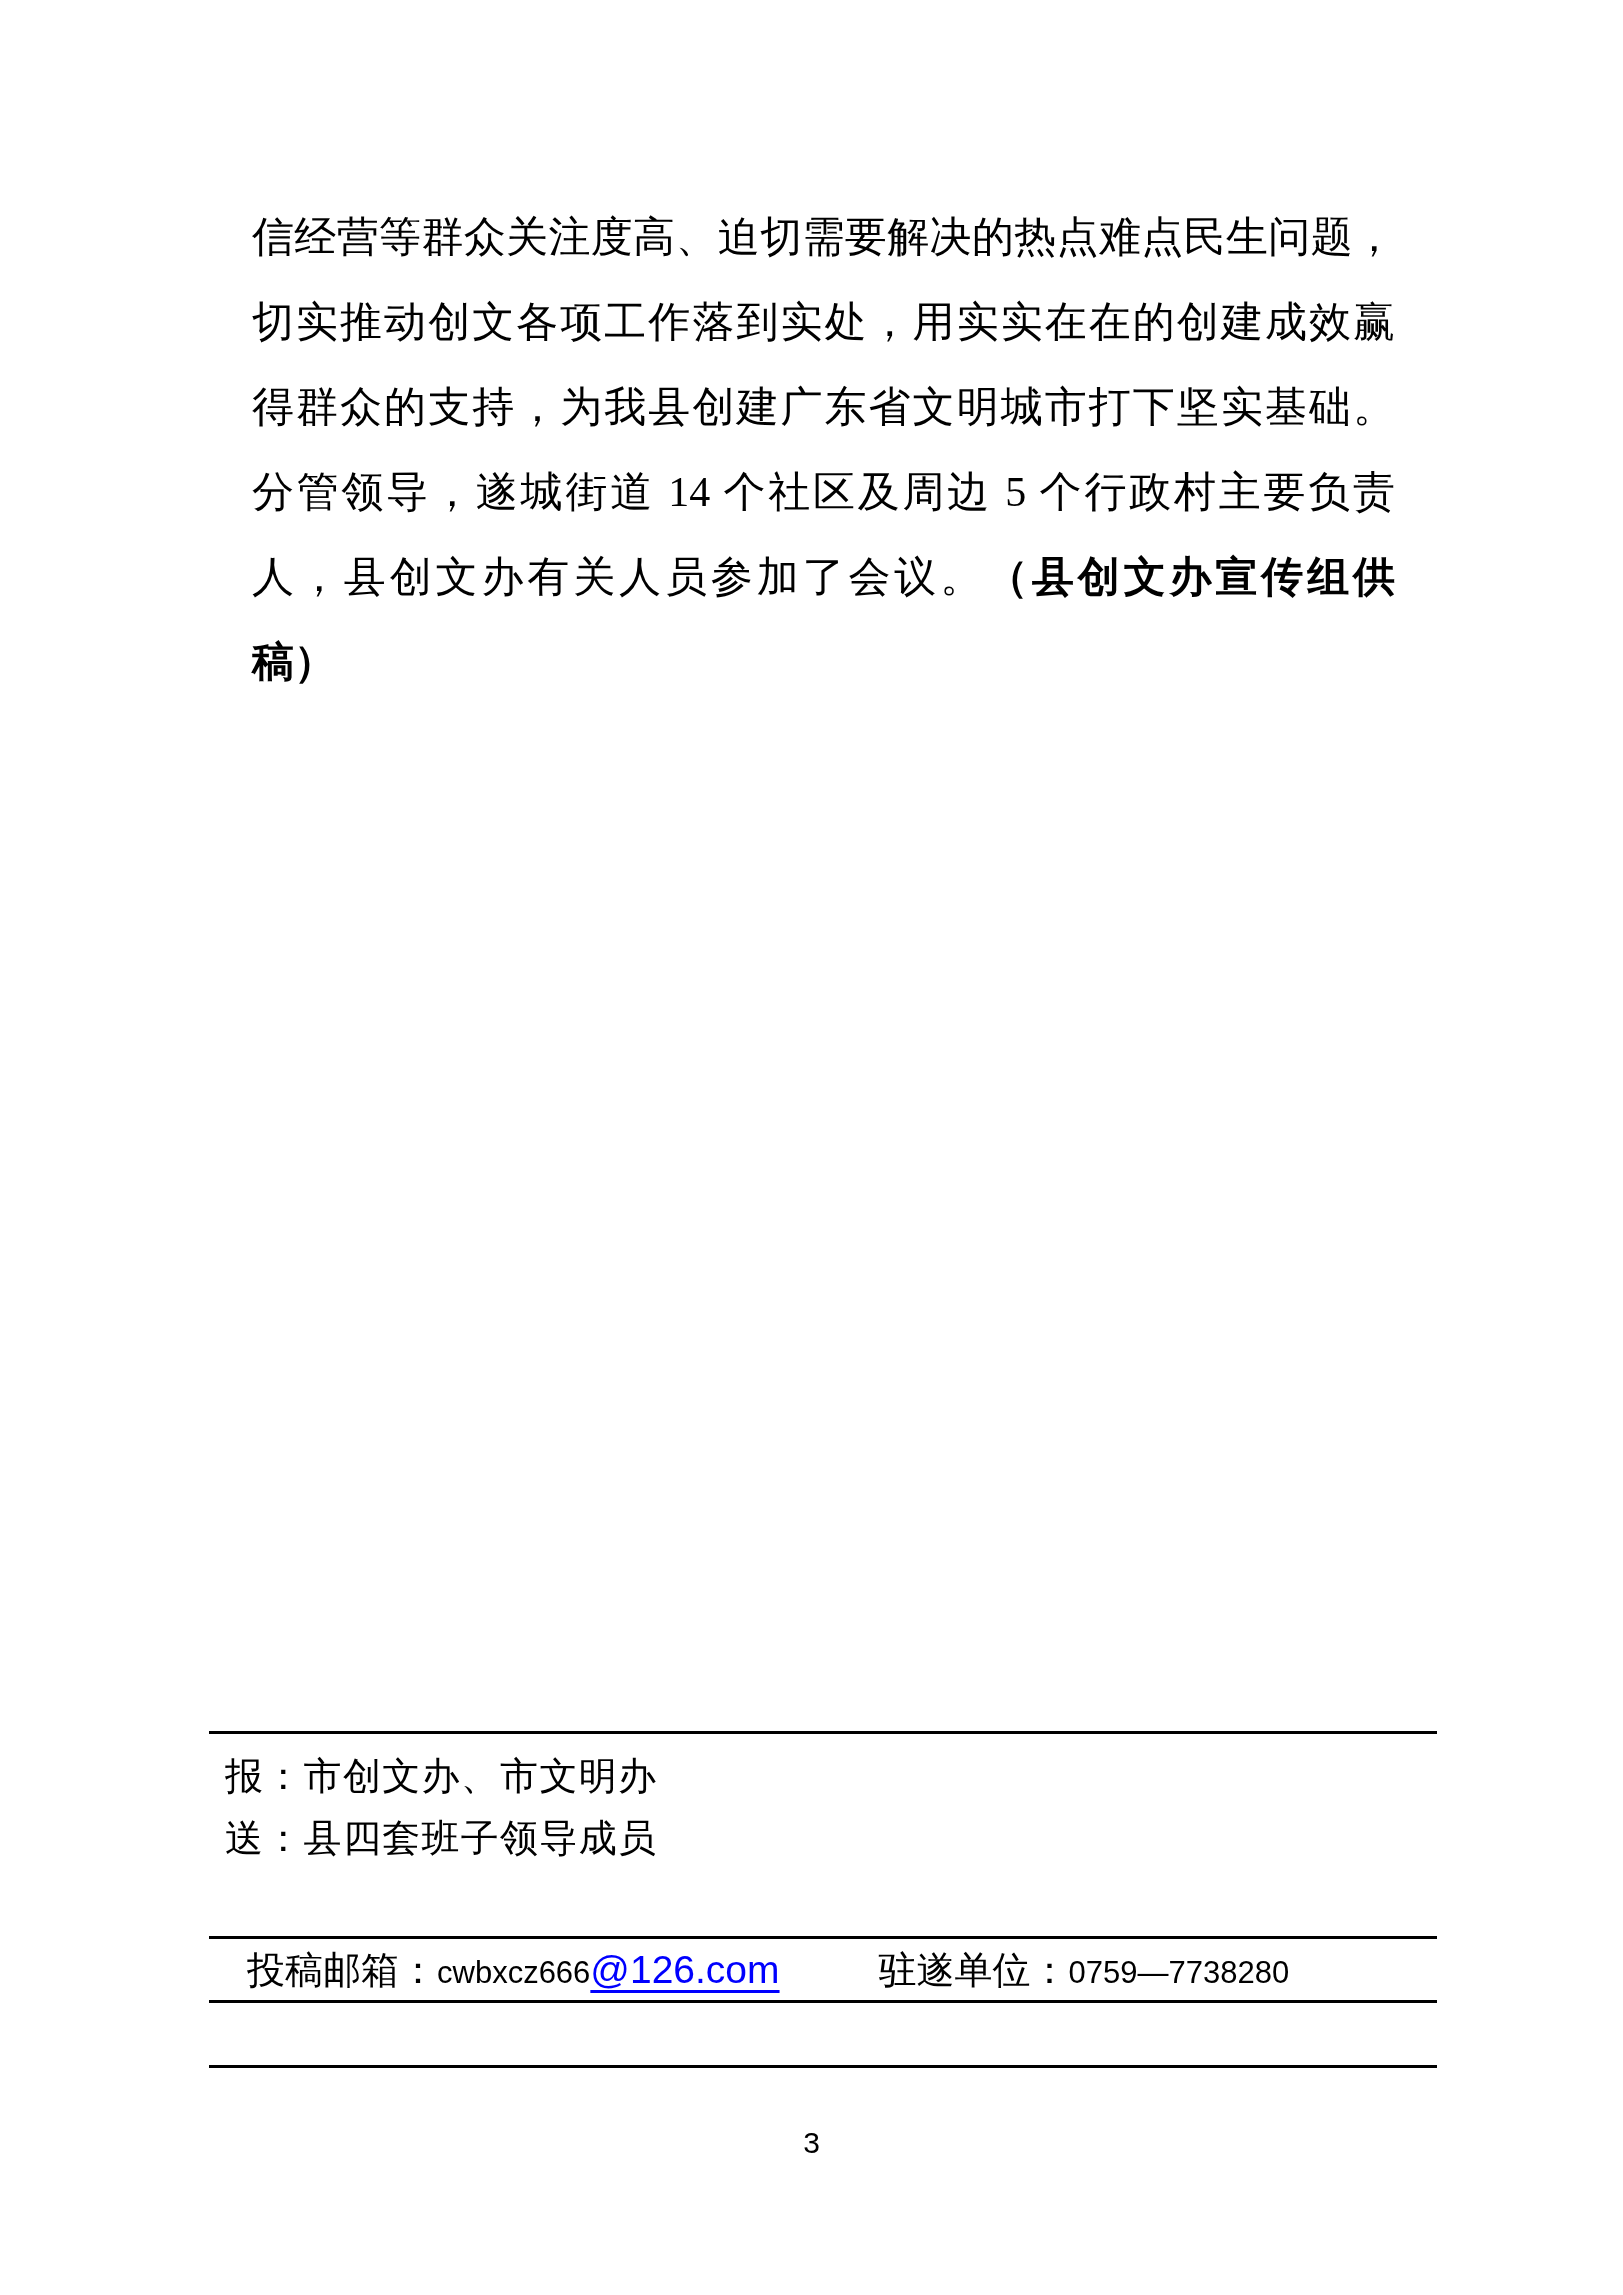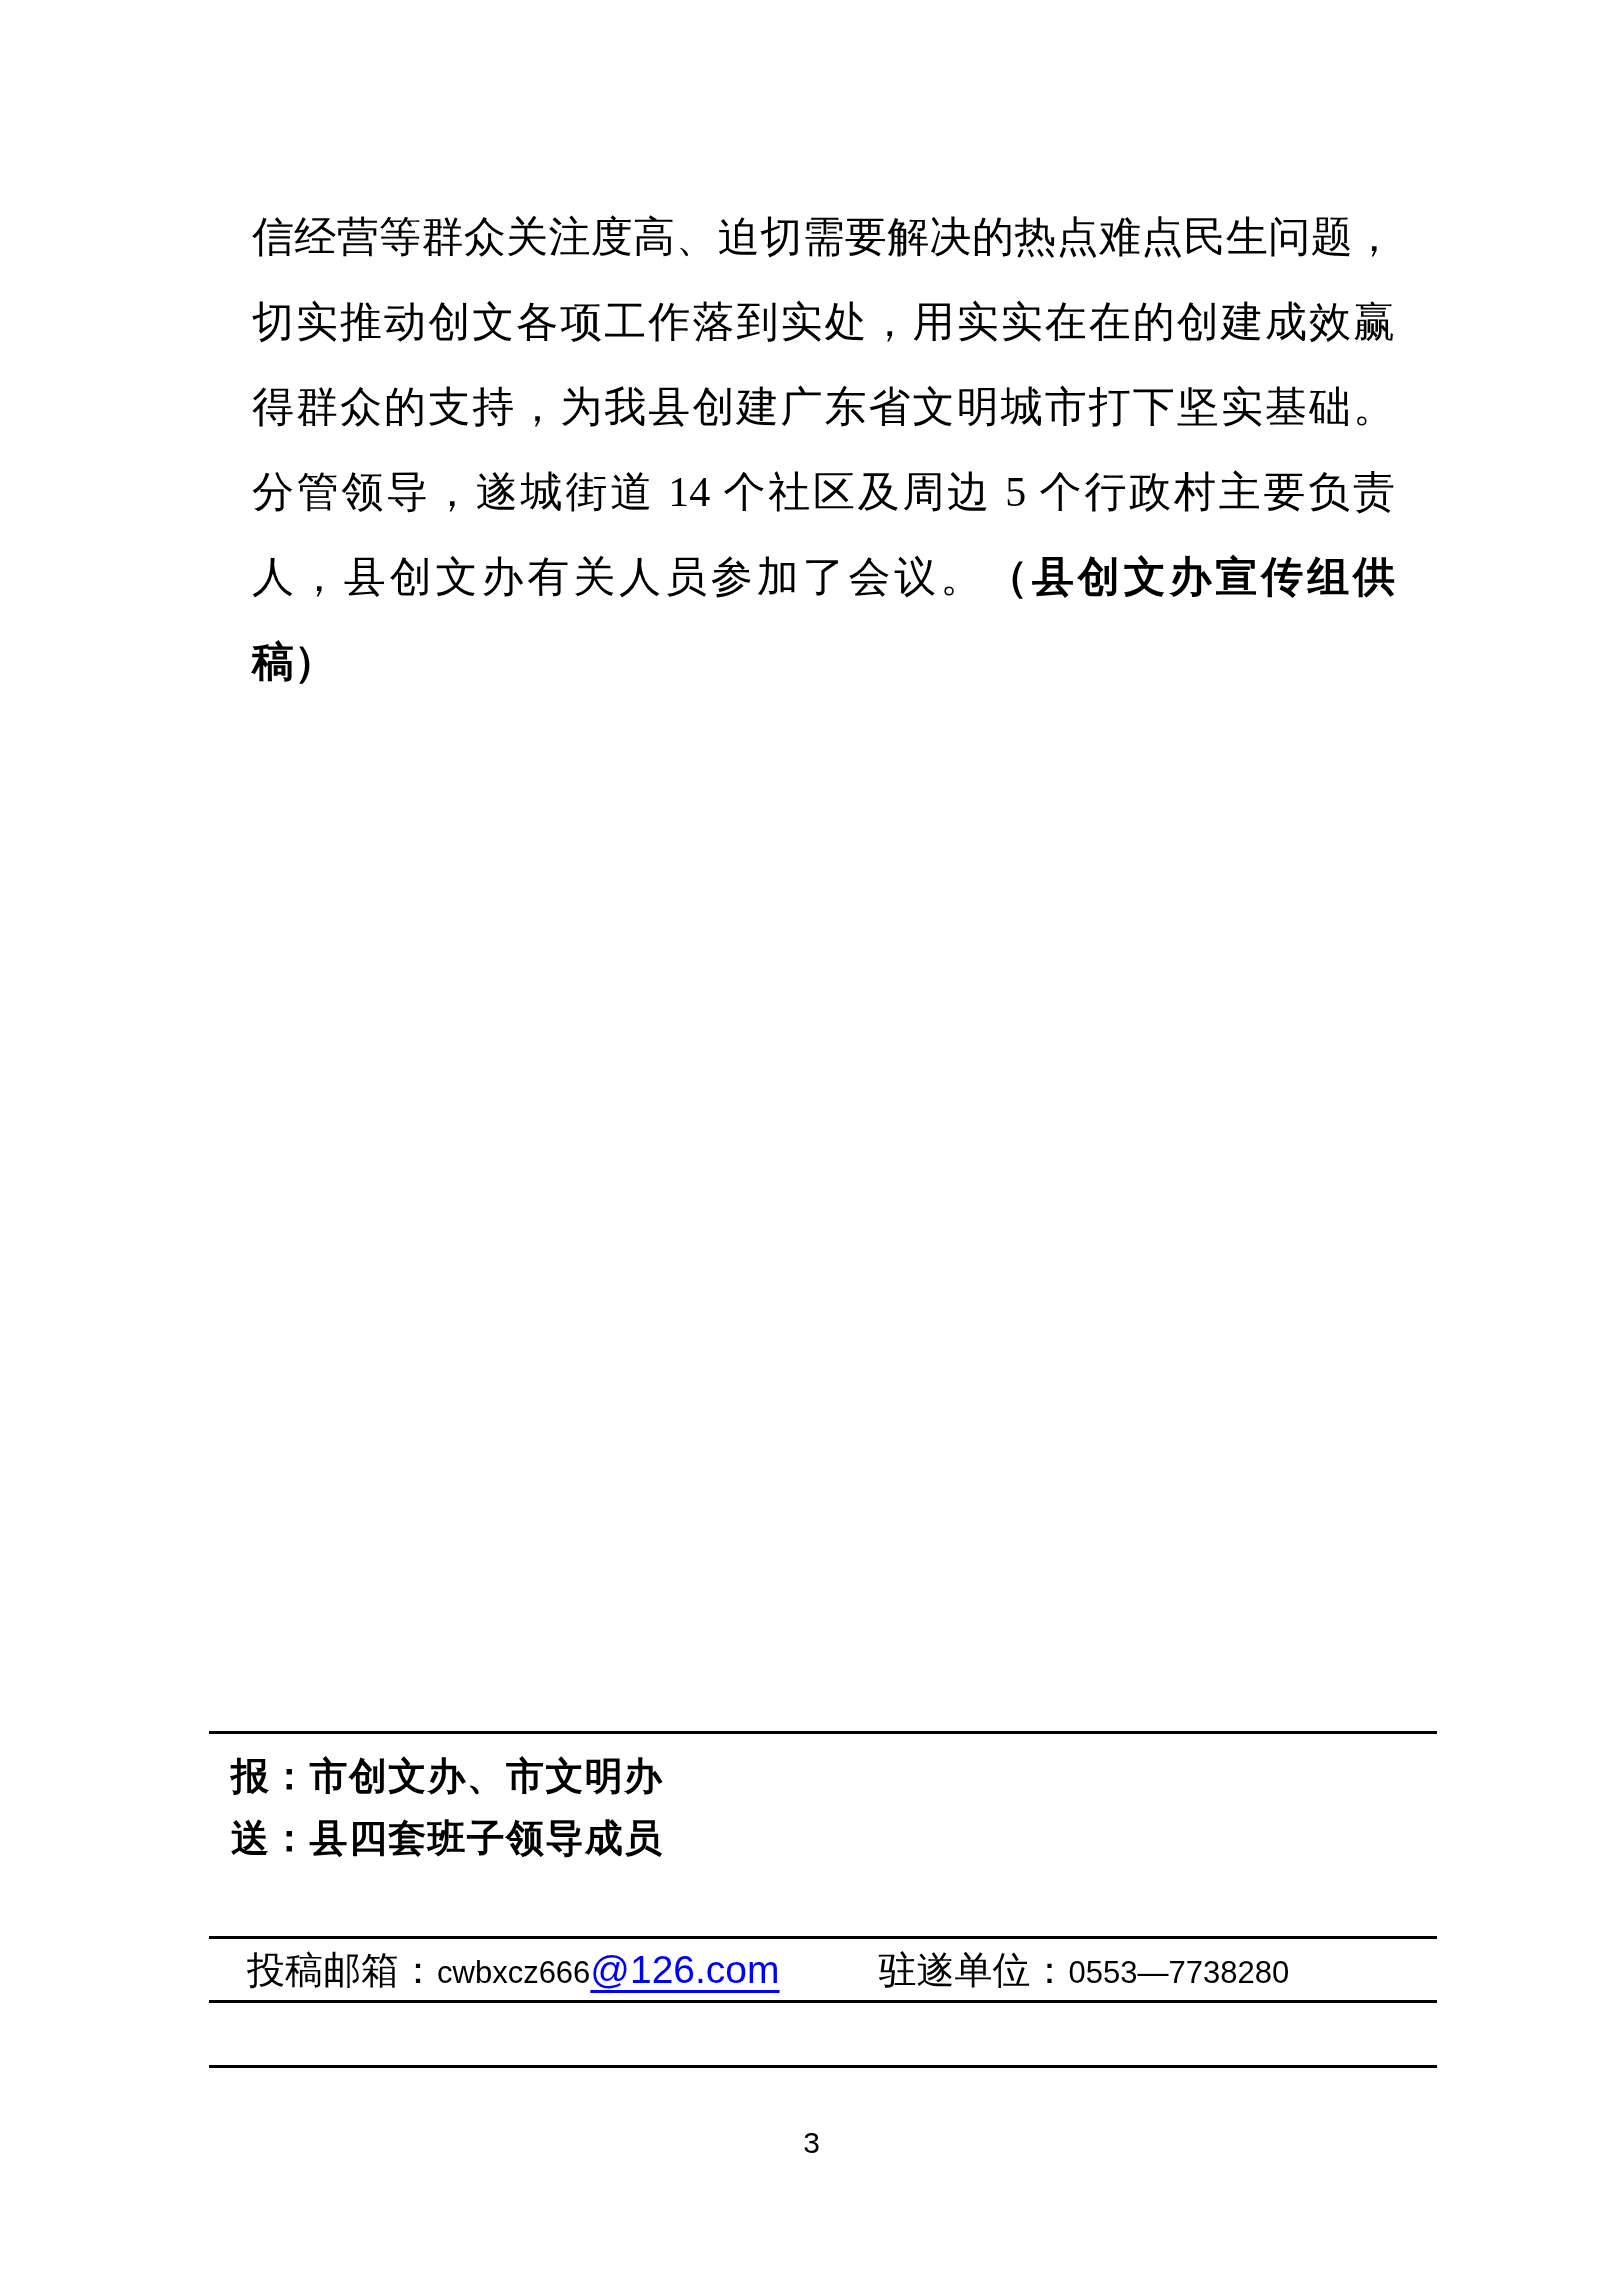--- a/index.html
+++ b/index.html
@@ -40,24 +40,23 @@
     background: #000000;
   }
   .rule-a { top: 1731px; height: 3.3px; }
   .rule-b { top: 1936px; height: 3.3px; }
   .rule-c { top: 2000px; height: 2.6px; }
   .rule-d { top: 2065px; height: 2.6px; }
 
   
   .dist {
     position: absolute;
-    left: 231px;
+    left: 225px;
     top: 1745px;
     width: 1213px;
-    font-weight: bold;
   }
   .drow {
     height: 62px;
     line-height: 62px;
     font-size: 38px;
     letter-spacing: 1.3px;
   }
 
   
   .contact {
@@ -113,21 +112,21 @@
   <div class="rule rule-a"></div>
 
   <div class="dist">
     <div class="drow">报：市创文办、市文明办</div>
     <div class="drow">送：县四套班子领导成员</div>
   </div>
 
   <div class="rule rule-b"></div>
 
   <div class="contact">
-    <span>投稿邮箱：</span><span class="latin">cwbxcz666</span><a class="email-link" href="#">@126.com</a><span class="contact-gap"></span><span>驻遂单位：</span><span class="latin">0553—7738280</span>
+    <span>投稿邮箱：</span><span class="latin">cwbxcz666</span><a class="email-link" href="#">@126.com</a><span class="contact-gap"></span><span>驻遂单位：</span><span class="latin">0759—7738280</span>
   </div>
 
   <div class="rule rule-c"></div>
 
   <div class="rule rule-d"></div>
 
   <div class="pagenum">3</div>
 
 </div>
 

